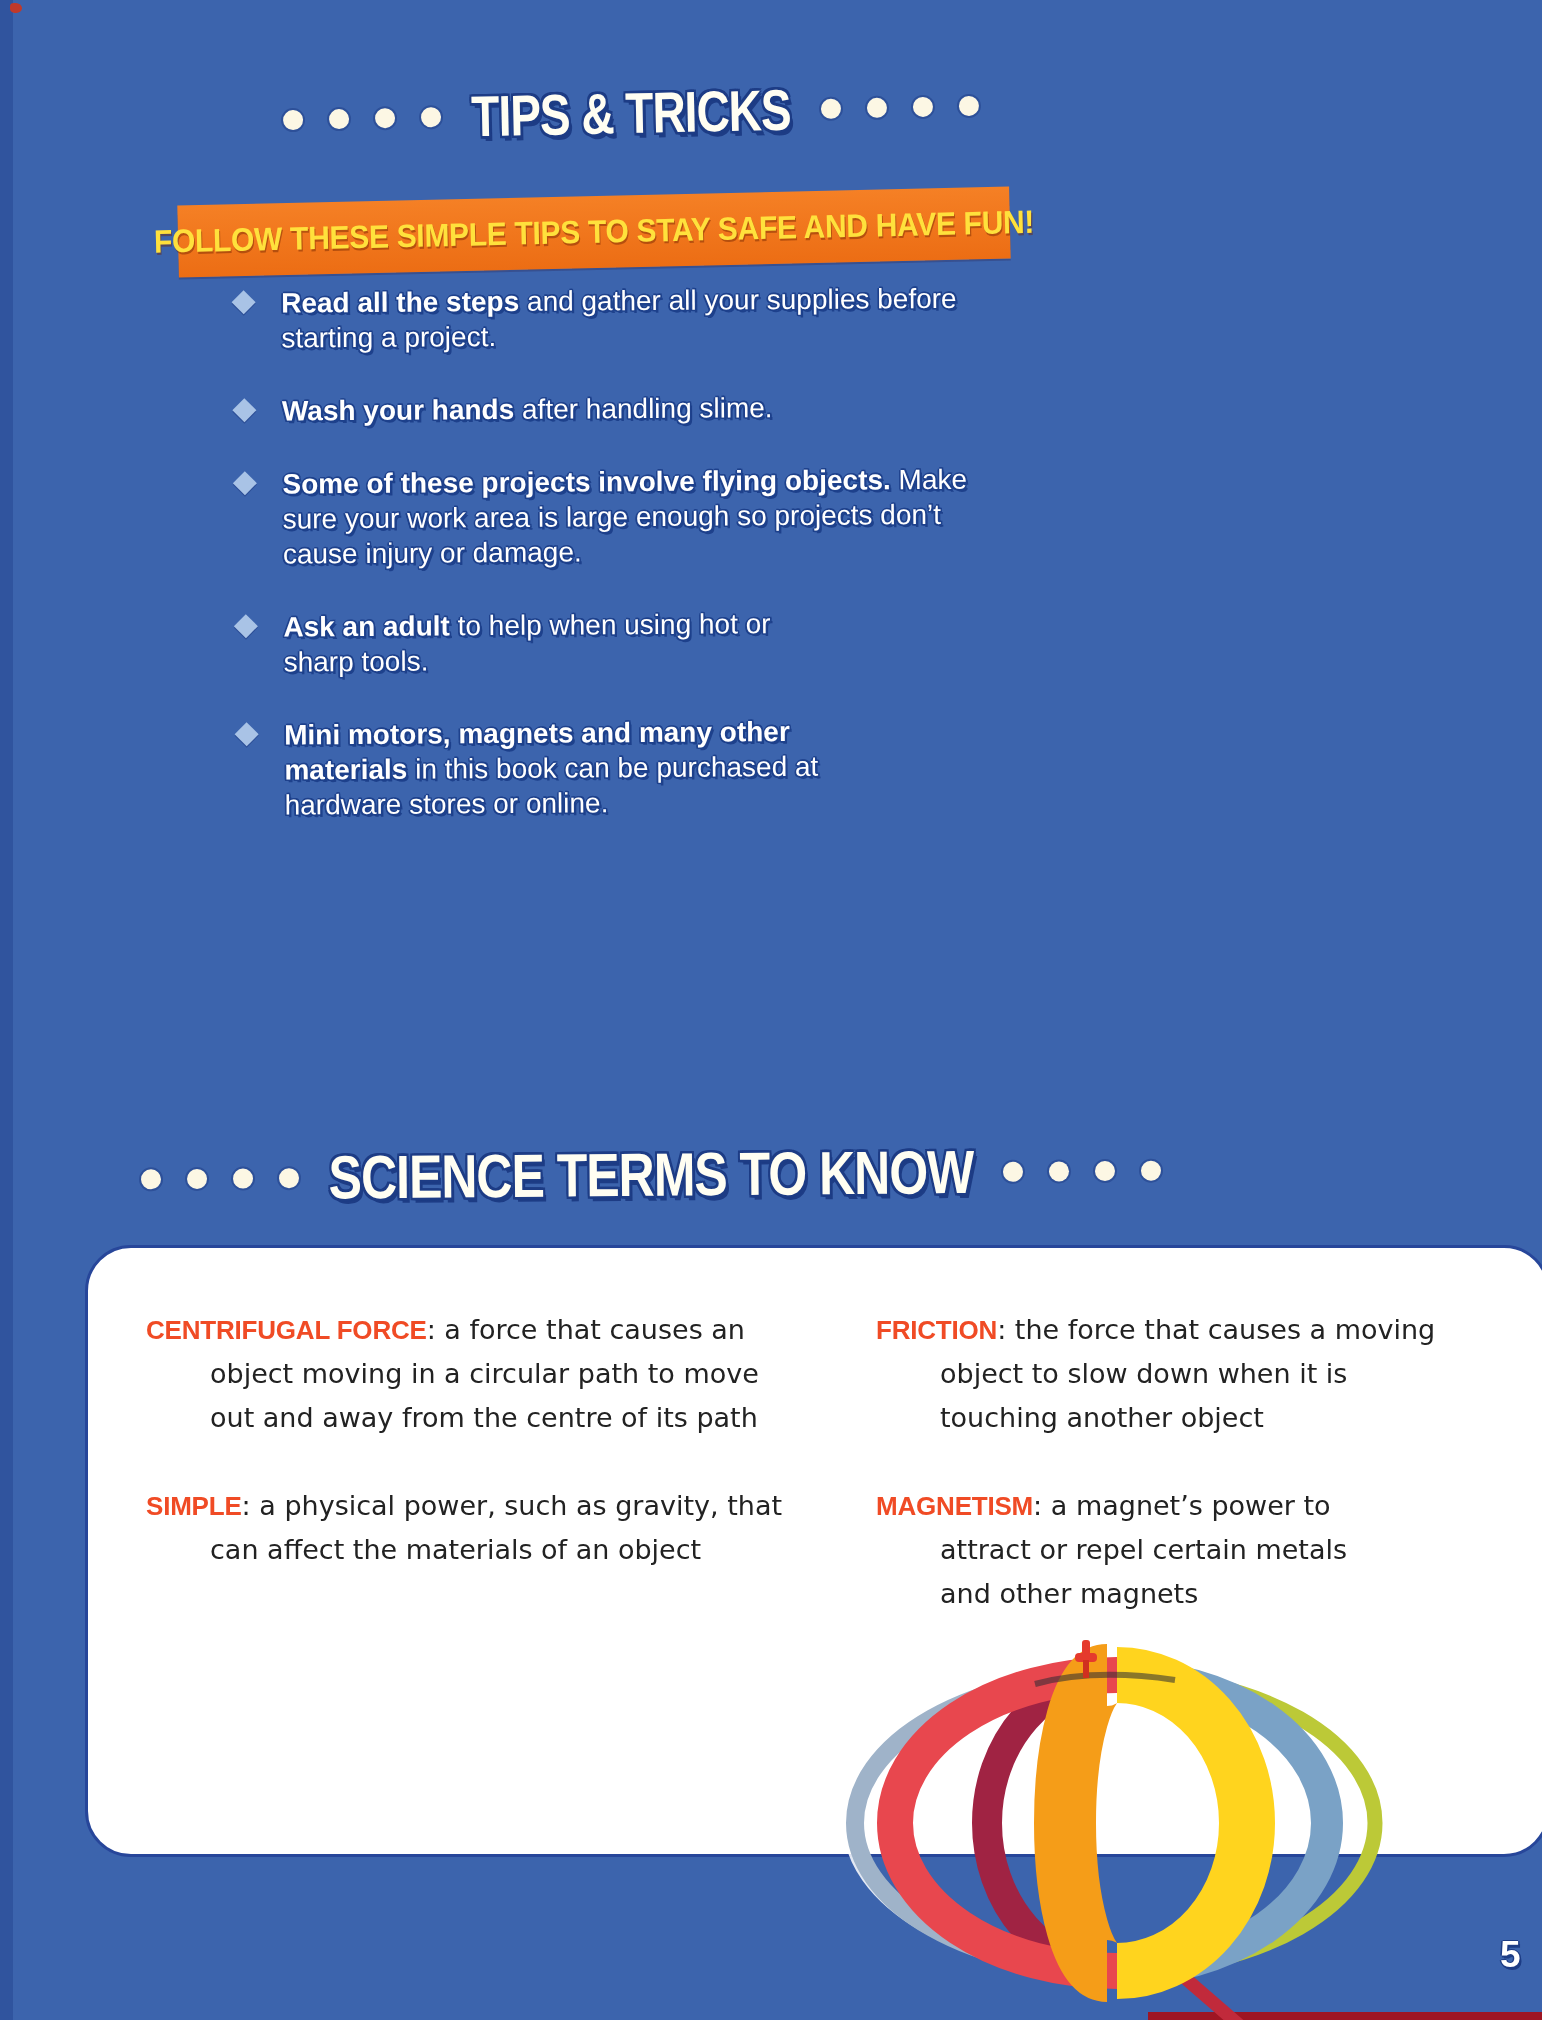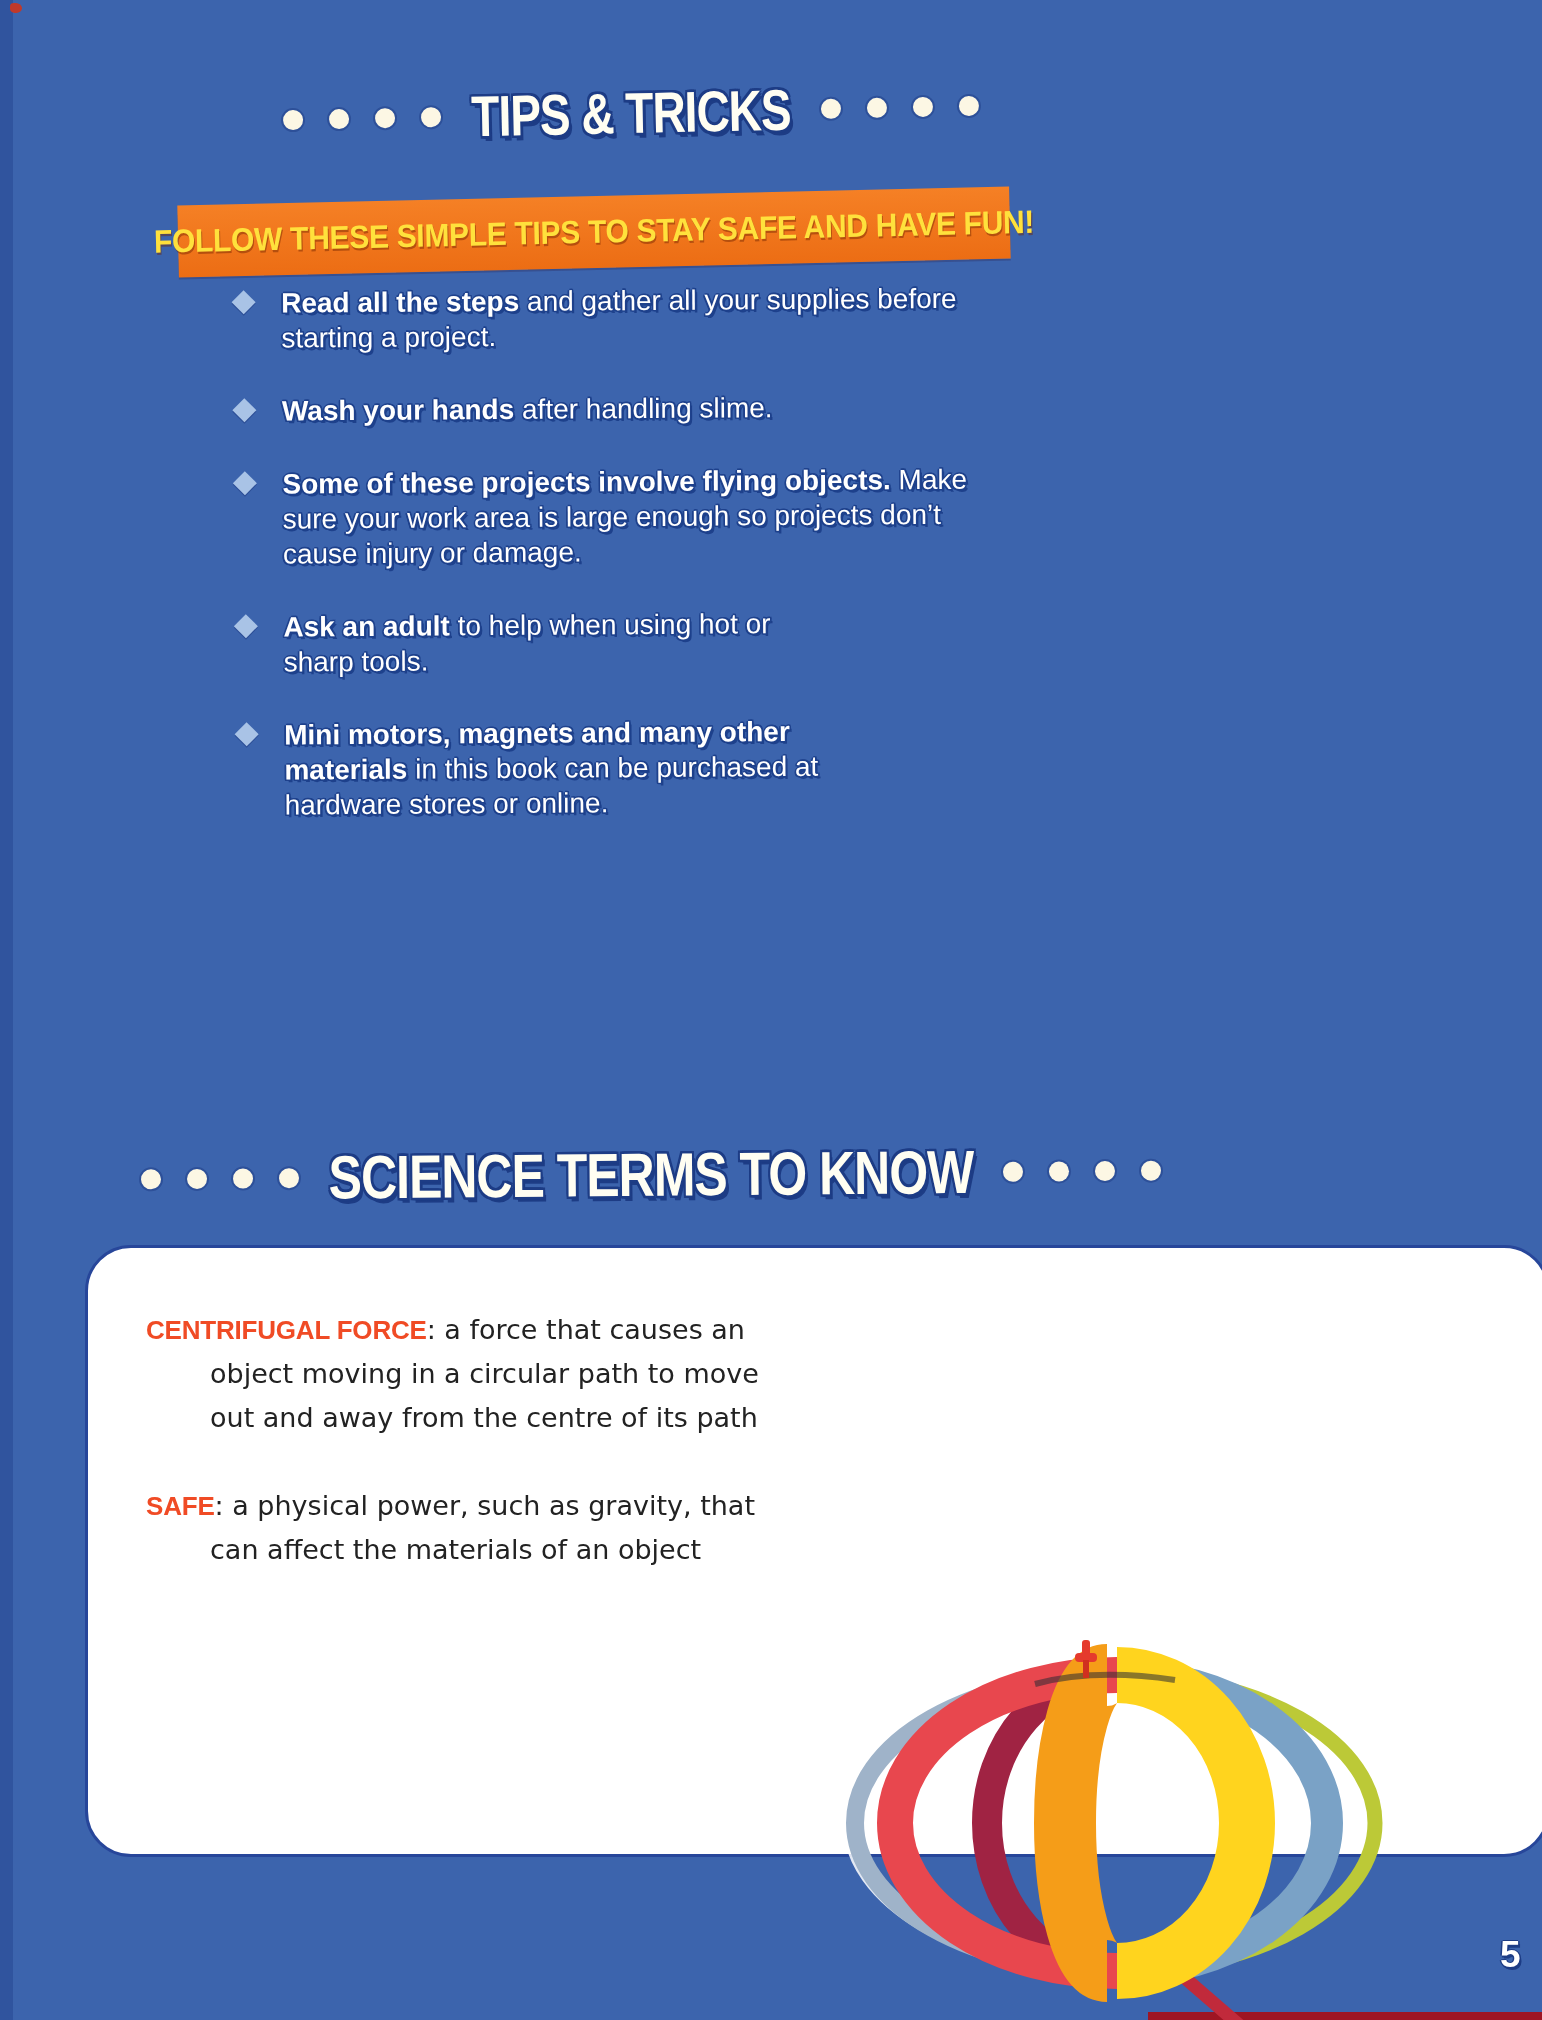--- a/index.html
+++ b/index.html
@@ -134,22 +134,36 @@
     <div class="col">
 
         <p class="def">
           <span class="def-term">CENTRIFUGAL FORCE</span><span class="def-text">: a force that causes an
 object moving in a circular path to move
 out and away from the centre of its path</span>
         </p>
 
 
         <p class="def">
-          <span class="def-term">SAFE</span><span class="def-text">: a physical power, such as gravity, that
+          <span class="def-term">SIMPLE</span><span class="def-text">: a physical power, such as gravity, that
 can affect the materials of an object</span>
+        </p>
+      </div>
+    <div class="col">
+
+        <p class="def">
+          <span class="def-term">FRICTION</span><span class="def-text">: the force that causes a moving
+object to slow down when it is
+touching another object</span>
+        </p>
+
+        <p class="def">
+          <span class="def-term">MAGNETISM</span><span class="def-text">: a magnet’s power to
+attract or repel certain metals
+and other magnets</span>
         </p>
       </div>
   </div>
 
   <svg class="spinner-photo" width="545" height="390" viewBox="0 0 545 390">
     <path d="M303,308 L400,392" stroke="#c12a3b" stroke-width="13" fill="none" stroke-linecap="round"></path>
 
     <path d="M272,37 A258,148 0 0 1 272,333" stroke="#bcc937" stroke-width="15" fill="none"></path>
     <path d="M272,37 A210,148 0 0 1 272,333" stroke="#7aa2c6" stroke-width="32" fill="none"></path>
     <path d="M272,37 A130,148 0 0 0 272,333" stroke="#a02343" stroke-width="30" fill="none"></path>

